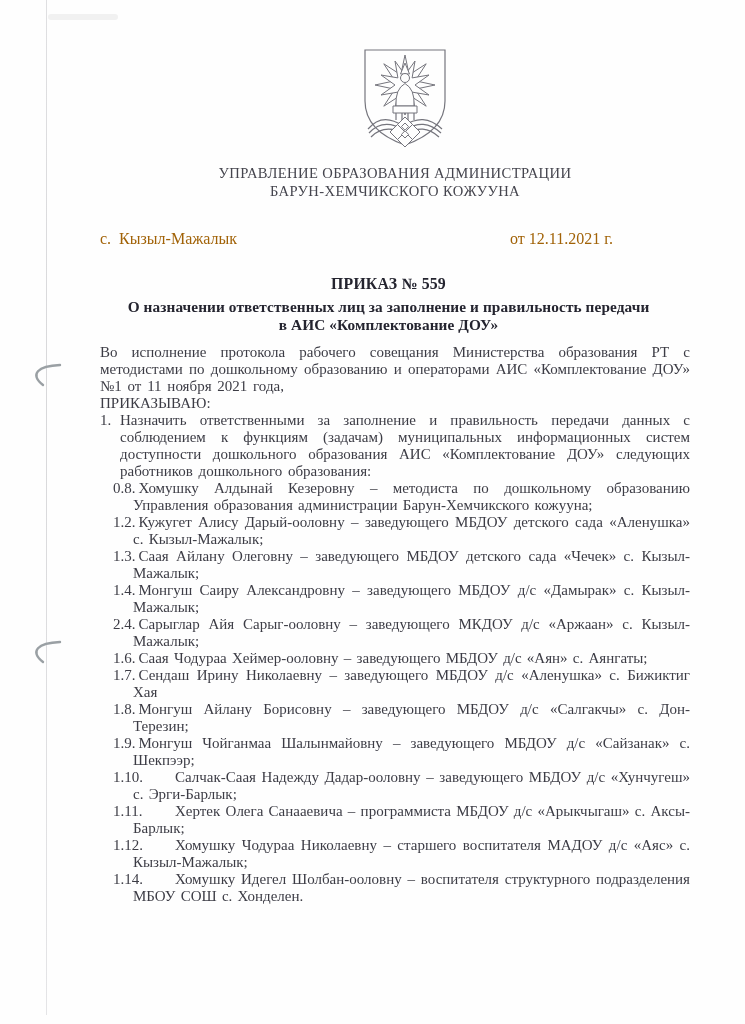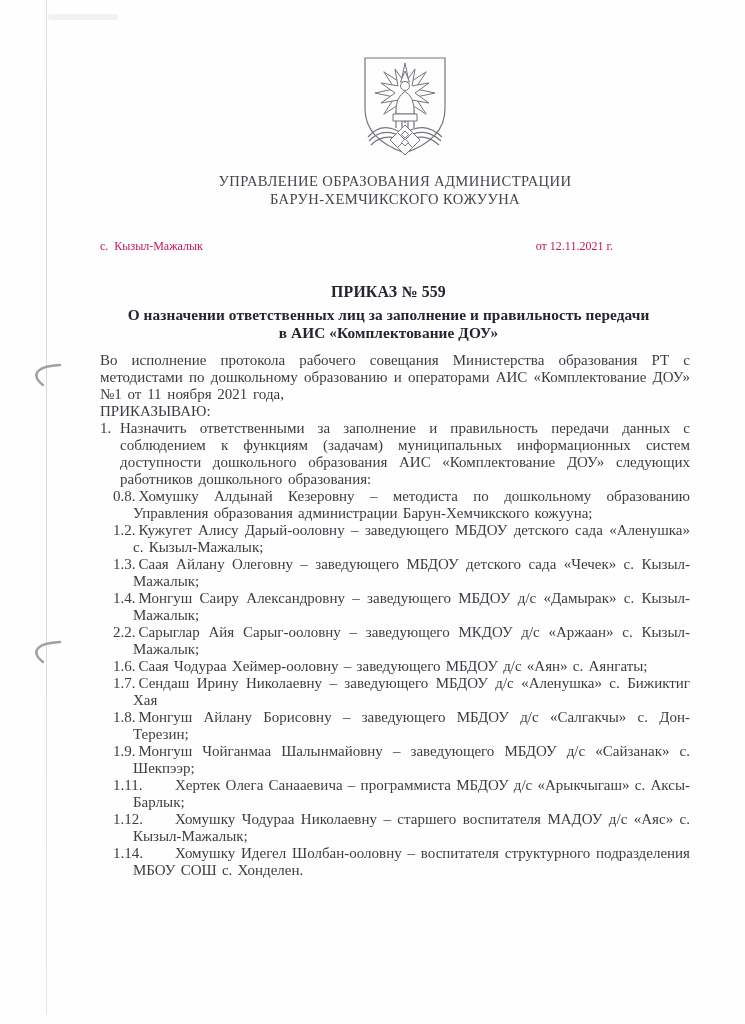--- a/index.html
+++ b/index.html
@@ -10,31 +10,31 @@
     font-size:15px; line-height:17px; color:#3c3c45;
   }
   
   .fold-line { position:absolute; left:46px; top:0; width:1px; height:1015px;
                background:linear-gradient(#c6c6ca, #b9b9bd 40%, #cfcfd3); opacity:.55; }
   .notch { position:absolute; left:26px; width:42px; height:26px; }
   .notch.n1 { top:362px; } .notch.n2 { top:639px; }
   .smudge { position:absolute; left:48px; top:14px; width:70px; height:6px;
             background:#dadada; opacity:.35; border-radius:3px; }
 
-  .content { position:absolute; left:100px; right:55px; top:16px; }
+  .content { position:absolute; left:100px; right:55px; top:8px; }
   .fullw { margin-left:-100px; margin-right:-55px; text-align:center;padding-left:32px; }
 
   .emblem-row { margin-top:37px; height:104px; }
   .emblem-row svg { display:inline-block; transform:translateX(16px); }
 
   .org { margin-top:15px; text-align:center; font-size:14.6px; line-height:18px;
          letter-spacing:.4px; color:#45454e; }
 
   .meta { margin-top:30px; display:flex; justify-content:space-between;
-          font-size:12px; color:#be185d; }
+          font-size:16px; color:#a16207; }
   .meta .place { white-space:pre; }
   .meta .date  { margin-right:77px; }
 
   .titles { margin-top:28px; color:#24242f; }
   .order-no { font-weight:bold; font-size:15.8px; line-height:18px; letter-spacing:.2px; }
   .subject  { font-weight:bold; font-size:15.3px; line-height:17.5px; margin-top:5px; letter-spacing:.1px; }
 
   .bodytext { margin-top:11px; }
   p.preamble { margin:0; text-align:justify; word-spacing:2px; }
   .resolve { margin:0; }
@@ -133,39 +133,42 @@
 
           <div class="sub">
             <span class="num">1.3.</span><span class="txt">Саая Айлану Олеговну – заведующего МБДОУ детского сада «Чечек» с. Кызыл-Мажалык;</span>
           </div>
 
           <div class="sub">
             <span class="num">1.4.</span><span class="txt">Монгуш Саиру Александровну – заведующего МБДОУ д/с «Дамырак» с. Кызыл-Мажалык;</span>
           </div>
 
           <div class="sub">
-            <span class="num">2.2.</span><span class="txt">Сарыглар Айя Сарыг-ооловну – заведующего МКДОУ д/с «Аржаан» с. Кызыл-Мажалык;</span>
+            <span class="num">2.4.</span><span class="txt">Сарыглар Айя Сарыг-ооловну – заведующего МКДОУ д/с «Аржаан» с. Кызыл-Мажалык;</span>
           </div>
 
           <div class="sub">
             <span class="num">1.6.</span><span class="txt">Саая Чодураа Хеймер-ооловну – заведующего МБДОУ д/с «Аян» с. Аянгаты;</span>
           </div>
 
           <div class="sub">
             <span class="num">1.7.</span><span class="txt">Сендаш Ирину Николаевну – заведующего МБДОУ д/с «Аленушка» с. Бижиктиг Хая</span>
           </div>
 
           <div class="sub">
             <span class="num">1.8.</span><span class="txt">Монгуш Айлану Борисовну – заведующего МБДОУ д/с «Салгакчы» с. Дон-Терезин;</span>
           </div>
 
           <div class="sub">
             <span class="num">1.9.</span><span class="txt">Монгуш Чойганмаа Шалынмайовну – заведующего МБДОУ д/с «Сайзанак» с. Шекпээр;</span>
           </div>
 
+          <div class="sub tabbed">
+            <span class="num">1.10.</span><span class="txt">Салчак-Саая Надежду Дадар-ооловну – заведующего МБДОУ д/с «Хунчугеш» с. Эрги-Барлык;</span>
+          </div>
 
           <div class="sub tabbed">
             <span class="num">1.11.</span><span class="txt">Хертек Олега Санааевича – программиста МБДОУ д/с «Арыкчыгаш» с. Аксы-Барлык;</span>
           </div>
 
           <div class="sub tabbed">
             <span class="num">1.12.</span><span class="txt">Хомушку Чодураа Николаевну – старшего воспитателя МАДОУ д/с «Аяс» с. Кызыл-Мажалык;</span>
           </div>
 
 

